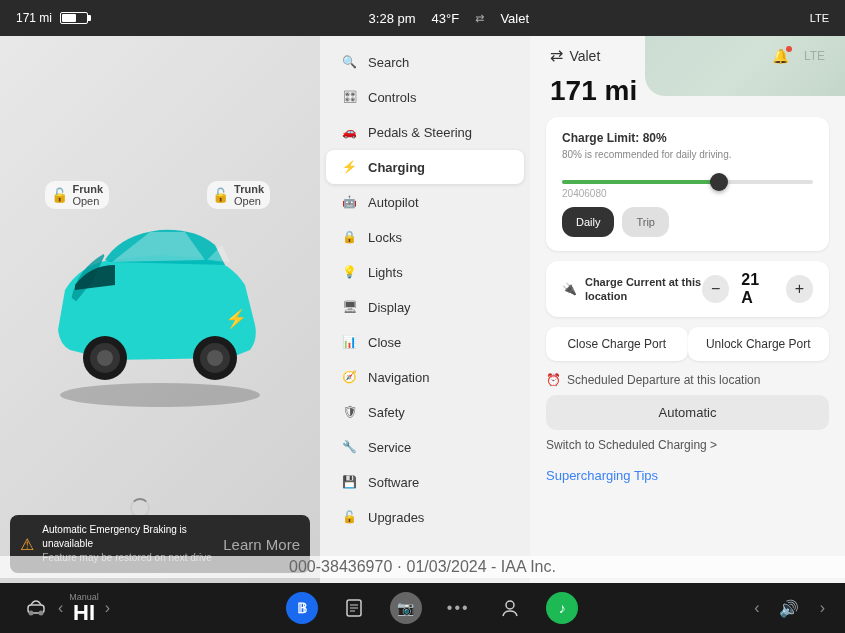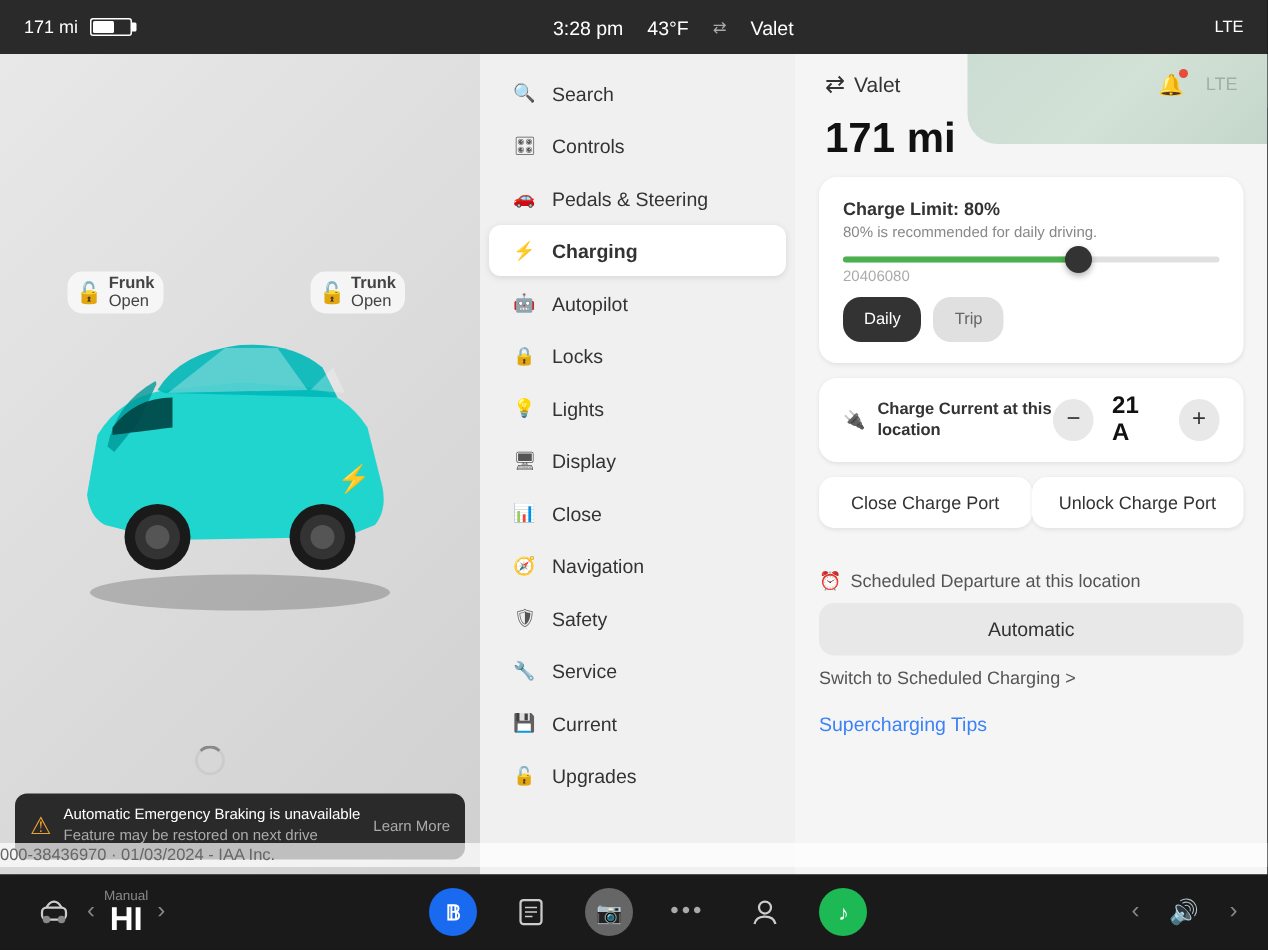--- a/index.html
+++ b/index.html
@@ -139,21 +139,21 @@
       flex-shrink: 0;
     }
     .alert-text {
       color: #fff;
       font-size: 10px;
       flex: 1;
       line-height: 1.4;
     }
     .learn-more {
       color: #aaa;
-      font-size: 10px;
+      font-size: 15px;
       white-space: nowrap;
       cursor: pointer;
     }
 
     
     .loading-area {
       position: absolute;
       bottom: 60px;
       left: 130px;
       color: #888;
@@ -257,21 +257,21 @@
 
     .card-title {
       font-size: 12px;
       font-weight: 600;
       color: #333;
       margin-bottom: 4px;
     }
     .card-subtitle {
       font-size: 10px;
       color: #888;
-      margin-bottom: 10px;
+      margin-bottom: 20px;
     }
 
     
     .slider-container {
       position: relative;
       margin: 8px 0;
     }
     .slider-track {
       width: 100%;
       height: 4px;
@@ -360,21 +360,21 @@
     .charge-value {
       font-size: 16px;
       font-weight: 600;
       color: #111;
     }
 
     
     .port-buttons {
       display: flex;
       padding: 0 16px;
-      margin-bottom: 28px;
+      margin-bottom: 12px;
     }
     .port-btn {
       flex: 1;
       padding: 10px;
       background: #fff;
       border-radius: 10px;
       text-align: center;
       font-size: 12px;
       font-weight: 500;
       color: #333;
@@ -506,22 +506,22 @@
     }
     @keyframes spin {
       to { transform: rotate(360deg); }
     }
 
     .watermark {
       position: absolute;
       bottom: 55px;
       left: 0;
       right: 0;
-      text-align: left;
-      font-size: 11px;
+      text-align: center;
+      font-size: 16px;
       color: #666;
       background: rgba(255,255,255,0.7);
       padding: 2px 0;
     }
 
     .relative { position: relative; }
 
     
     .bt-icon {
       width: 32px;
@@ -683,21 +683,21 @@
     <div class="nav-item">
       <span class="nav-icon">🛡</span>
       <span>Safety</span>
     </div>
     <div class="nav-item">
       <span class="nav-icon">🔧</span>
       <span>Service</span>
     </div>
     <div class="nav-item">
       <span class="nav-icon">💾</span>
-      <span>Current</span>
+      <span>Software</span>
     </div>
     <div class="nav-item">
       <span class="nav-icon">🔓</span>
       <span>Upgrades</span>
     </div>
   </div>
 
   <div class="content-panel">
     <div class="map-bg"></div>
 

